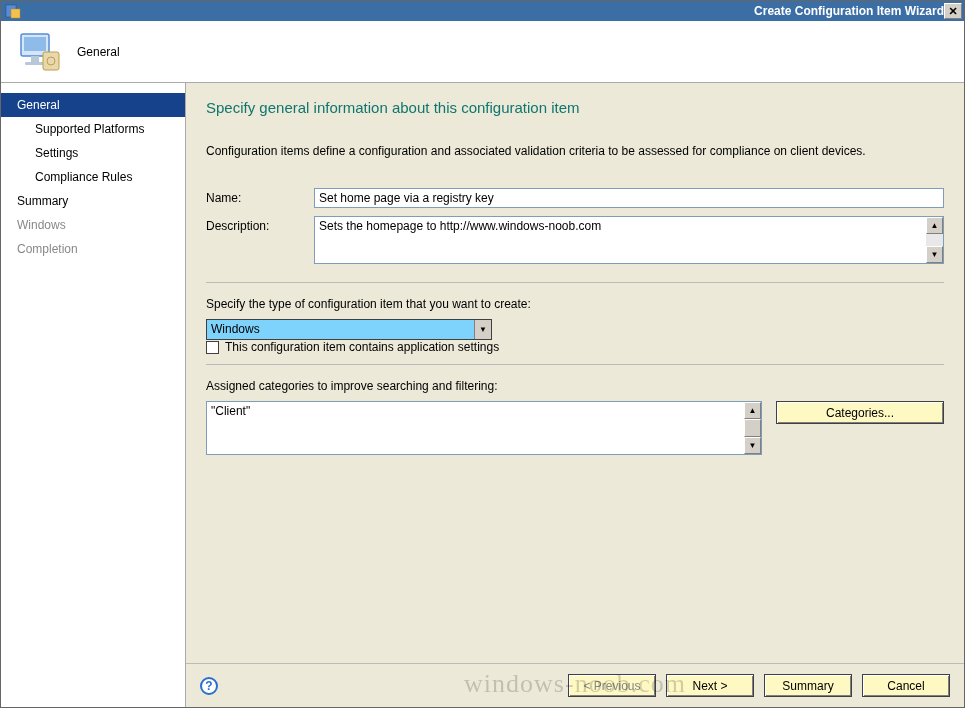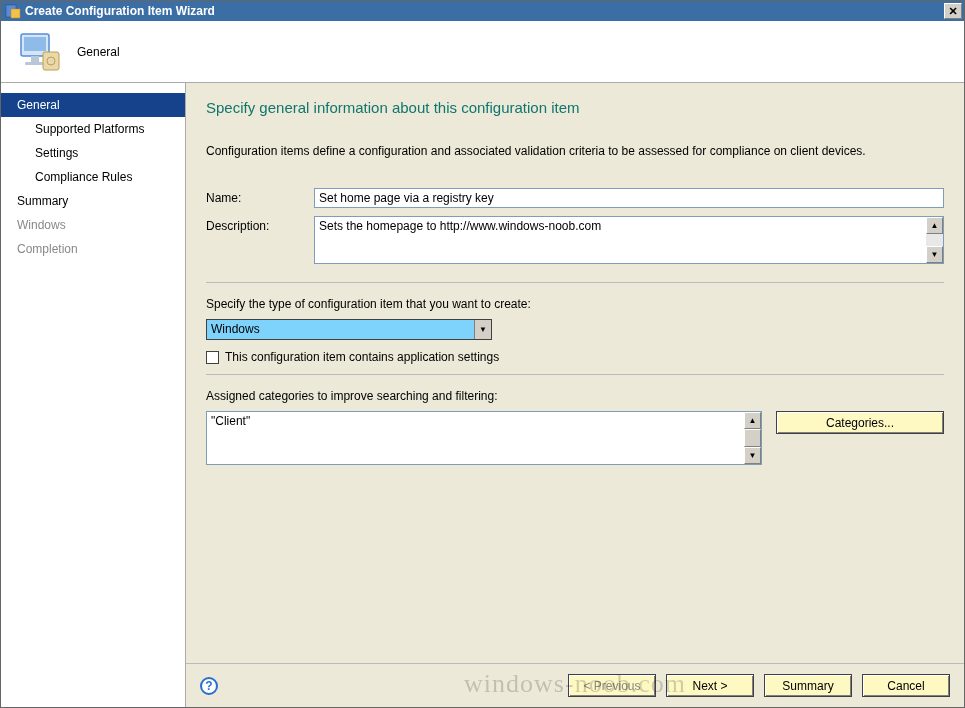--- a/index.html
+++ b/index.html
@@ -20,20 +20,21 @@
   }
   
   .titlebar {
     height: 20px;
     background: linear-gradient(#3a6ea5, #3a6ea5);
     display: flex;
     align-items: center;
     color: #fff;
     font-weight: bold;
     padding-left: 4px;
+    text-align: right;
   }
   .titlebar-icon {
     width: 16px; height: 16px;
     margin-right: 4px;
     display: flex; align-items: center; justify-content: center;
   }
   .titlebar-text { flex: 1; }
   .titlebar-close {
     width: 18px; height: 16px;
     background: #d4d0c8;
@@ -175,21 +176,20 @@
   }
   .combo-value { flex: 1; padding: 2px 4px; }
   .combo-arrow {
     width: 17px;
     background: #d4d0c8;
     border-left: 1px solid #808080;
     display: flex; align-items: center; justify-content: center;
     font-size: 8px;
   }
   .checkbox-row {
-    margin-top: 10px;
     display: flex;
     align-items: center;
     gap: 6px;
   }
   .chk {
     width: 13px; height: 13px;
     border: 1px solid #404040;
     background: #fff;
     cursor: pointer;
   }

